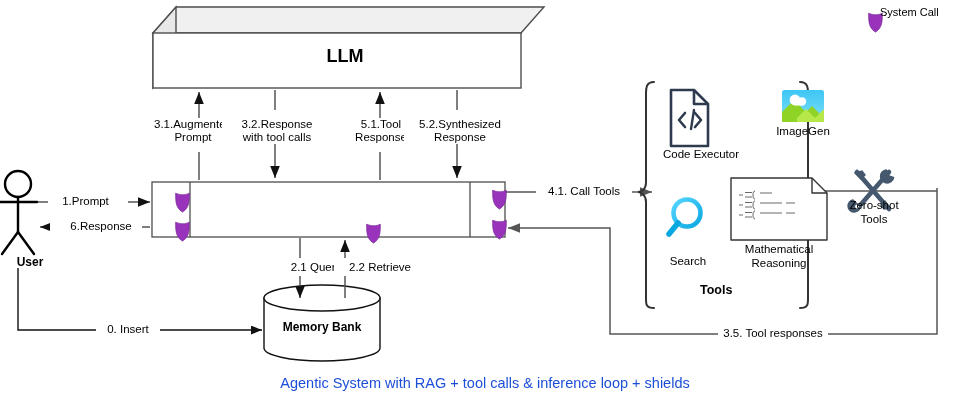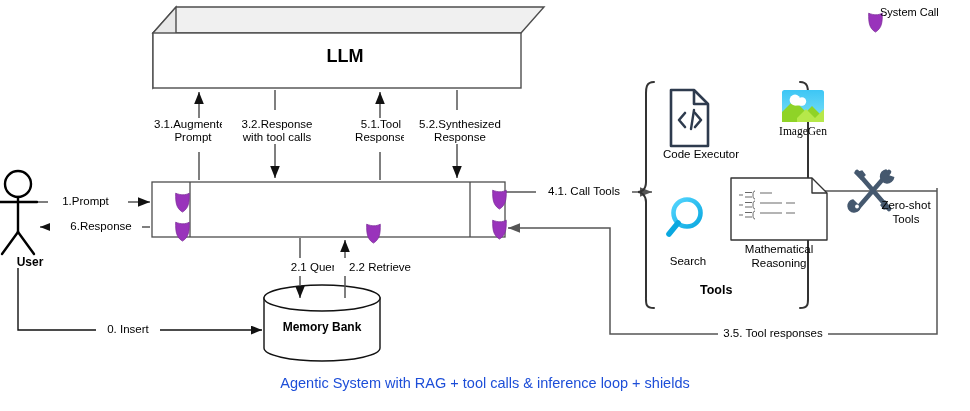--- a/index.html
+++ b/index.html
@@ -206,22 +206,22 @@
 <div class="lbl lbl-w" style="left:50px;top:220px;width:82px;padding-left:10px;">6.Response</div>
 
 <div class="lbl lbl-w" style="left:274px;top:261px;width:84px;text-align:center;">2.1 Query</div>
 <div class="lbl lbl-w" style="left:334px;top:261px;width:92px;">2.2 Retrieve</div>
 
 <div class="lbl lbl-w" style="left:96px;top:323px;width:64px;">0. Insert</div>
 <div class="lbl lbl-w" style="left:536px;top:185px;width:96px;">4.1. Call Tools</div>
 <div class="lbl lbl-w" style="left:718px;top:327px;width:110px;">3.5. Tool responses</div>
 
 <div class="tool-cap" style="left:650px;top:148px;width:102px;">Code Executor</div>
-<div class="tool-cap" style="left:762px;top:125px;width:82px;font-family:Liberation Serif, serif;">ImageGen</div>
-<div class="tool-cap" style="left:869px;top:199px;width:74px;">Zero-shot
+<div class="tool-cap" style="left:762px;top:125px;width:82px;">ImageGen</div>
+<div class="tool-cap" style="left:837px;top:199px;width:74px;">Zero-shot
 Tools</div>
 <div class="tool-cap" style="left:655px;top:255px;width:66px;">Search</div>
 <div class="tool-cap" style="left:723px;top:243px;width:112px;">Mathematical
 Reasoning</div>
 
 <div class="legend-txt">System Call</div>
 
 <div class="caption">Agentic System with RAG + tool calls &amp; inference loop + shields</div>
 
 </div>

